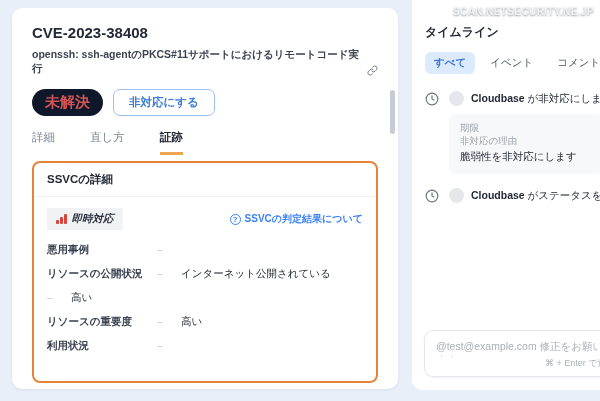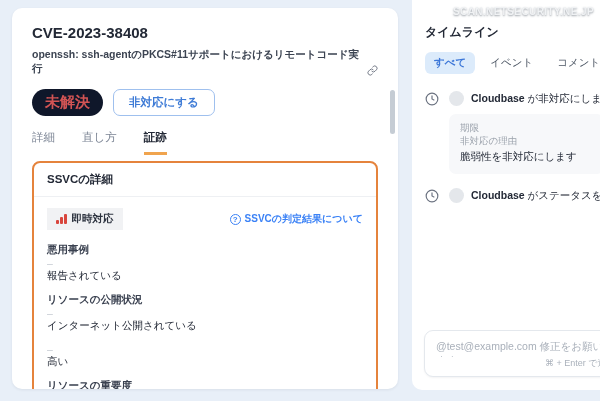--- a/index.html
+++ b/index.html
@@ -24,40 +24,40 @@
   .subtitle { font-size:10.5px; font-weight:600; color:#3c4452; }
   .link-icon svg { width:11px; height:11px; stroke:#6b7280; fill:none; stroke-width:2; display:block; }
 
   .badge-row { margin-top:13px; display:flex; align-items:center; gap:10px; }
   .status-badge { background:#0f172a; color:#d25454; font-size:15px; font-weight:600;
     padding:4px 13px; border-radius:999px; }
   .action-btn { background:#fff; border:1px solid #9fc0ee; color:#3e7bd6; font-size:11.5px;
     font-weight:600; padding:5px 15px; border-radius:7px; cursor:pointer;
     font-family:inherit; }
 
-  .tabs { margin-top:14px; display:flex; gap:27px; font-size:11.5px; }
+  .tabs { margin-top:14px; display:flex; gap:35px; font-size:11.5px; }
   .tab { color:#7b8494; padding-bottom:7px; cursor:pointer; }
   .tab.active { color:#232936; font-weight:700; border-bottom:3px solid #f0a44e; }
 
   .ssvc-box { margin-top:6px; border:2px solid #e5833c; border-radius:8px; background:#fff; }
   .ssvc-header { padding:9px 13px; font-size:11.5px; font-weight:700; border-bottom:1px solid #eef0f3; }
   .ssvc-body { padding:11px 13px 12px; }
   .ssvc-toprow { display:flex; justify-content:space-between; align-items:center; }
   .priority-badge { display:inline-flex; align-items:center; gap:5px; background:#f1f2f4;
-    border-radius:0; padding:4px 9px; font-size:10.5px; font-weight:600; color:#2e3440; }
+    border-radius:0; padding:4px 9px; font-size:10.5px; font-weight:600; color:#2e3440;font-style:italic; }
   .bars { display:flex; align-items:flex-end; gap:1.5px; height:10px; }
   .bars i { display:block; width:2.5px; background:#d8453c; border-radius:1px; }
   .bars i:nth-child(1){height:4px} .bars i:nth-child(2){height:7px} .bars i:nth-child(3){height:10px}
   .ssvc-link { color:#3b82f6; font-size:10px; font-weight:600; display:flex; align-items:center;
     gap:4px; cursor:pointer; }
   .q-icon { width:11px; height:11px; border:1.2px solid #3b82f6; border-radius:50%;
     font-size:8px; line-height:9px; text-align:center; color:#3b82f6; font-weight:700; }
 
   .ssvc-rows { margin-top:13px; }
-  .ssvc-row { display:flex; align-items:flex-start; font-size:10.5px; margin-bottom:10px;flex-direction:column; }
+  .ssvc-row { display:flex; align-items:flex-start; font-size:10.5px; margin-bottom:10px; }
   .ssvc-row:last-child { margin-bottom:16px; }
   .row-label { width:110px; flex-shrink:0; font-weight:700; color:#3a4150; }
   .row-dash { width:24px; color:#c6cbd2; flex-shrink:0; }
   .row-dash::before { content:"–"; }
   .row-value { color:#232936; }
 
   .cvss-section { margin-top:15px; }
   .cvss-title { font-size:11.5px; font-weight:700; padding-bottom:9px; border-bottom:1px solid #eef0f3; }
 
   .scroll-thumb { position:absolute; right:3px; top:82px; width:5px; height:44px;
@@ -142,21 +142,20 @@
           <span class="ssvc-link">
             <span class="q-icon">?</span>
             <span>SSVCの判定結果について</span>
           </span>
         </div>
 
         <div class="ssvc-rows">
           <div class="ssvc-row">
             <span class="row-label">悪用事例</span>
             <span class="row-dash"></span>
-            <span class="row-value">報告されている</span>
           </div>
           <div class="ssvc-row">
             <span class="row-label">リソースの公開状況</span>
             <span class="row-dash"></span>
             <span class="row-value">インターネット公開されている</span>
           </div>
           <div class="ssvc-row">
             <span class="row-dash"></span>
             <span class="row-value">高い</span>
           </div>

